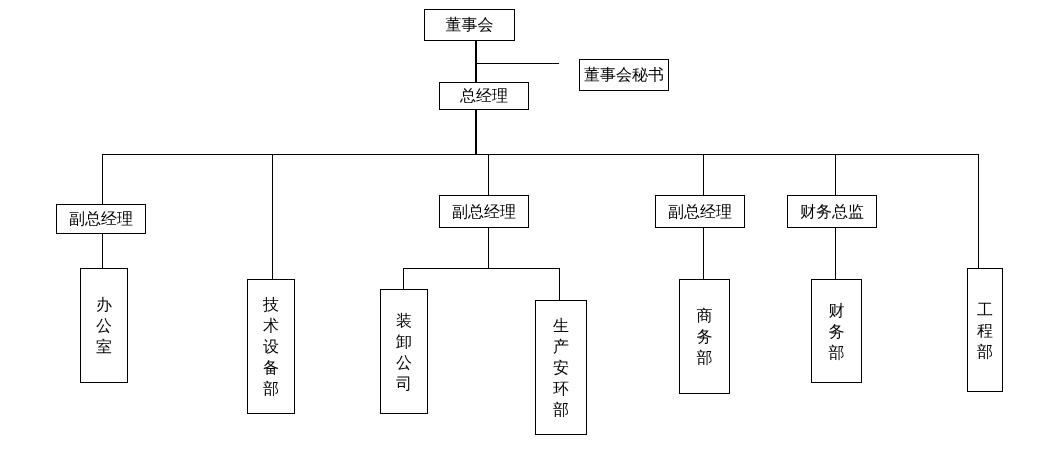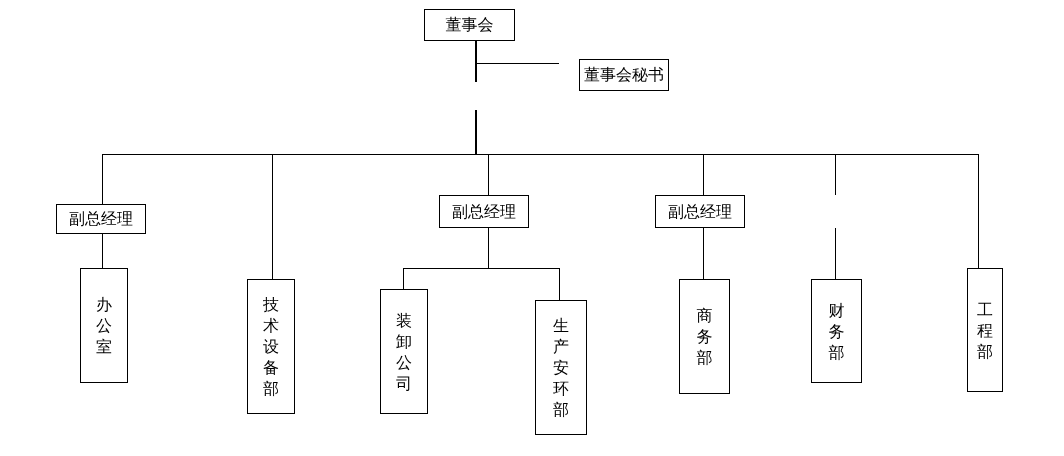--- a/index.html
+++ b/index.html
@@ -60,28 +60,34 @@
     <div class="connector" style="left: 403px; top: 268px; width: 1px; height: 21px; background: rgb(0, 0, 0);"></div>
     <div class="connector" style="left: 559px; top: 268px; width: 1px; height: 32px; background: rgb(0, 0, 0);"></div>
     <div class="connector" style="left: 703px; top: 228px; width: 1px; height: 51px; background: rgb(0, 0, 0);"></div>
     <div class="connector" style="left: 835px; top: 228px; width: 1px; height: 51px; background: rgb(0, 0, 0);"></div>
     <div class="org-node" style="left: 424px; top: 9px; width: 91px; height: 32px; border-color: rgb(0, 0, 0); background: rgb(255, 255, 255);">
       <div class="label">董事会</div>
     </div>
     <div class="org-node" style="left: 579px; top: 51px; width: 90px; height: 32px; border-color: rgb(0, 0, 0); background: rgb(255, 255, 255); margin-top: 8px;">
       <div class="label">董事会秘书</div>
     </div>
+    <div class="org-node" style="left: 439px; top: 82px; width: 90px; height: 28px; border-color: rgb(0, 0, 0); background: rgb(255, 255, 255);">
+      <div class="label">总经理</div>
+    </div>
     <div class="org-node" style="left: 56px; top: 204px; width: 90px; height: 30px; border-color: rgb(0, 0, 0); background: rgb(255, 255, 255);">
       <div class="label">副总经理</div>
     </div>
     <div class="org-node" style="left: 439px; top: 195px; width: 90px; height: 33px; border-color: rgb(0, 0, 0); background: rgb(255, 255, 255);">
       <div class="label">副总经理</div>
     </div>
     <div class="org-node" style="left: 655px; top: 195px; width: 90px; height: 33px; border-color: rgb(0, 0, 0); background: rgb(255, 255, 255);">
       <div class="label">副总经理</div>
+    </div>
+    <div class="org-node" style="left: 787px; top: 195px; width: 90px; height: 33px; border-color: rgb(0, 0, 0); background: rgb(255, 255, 255);">
+      <div class="label">财务总监</div>
     </div>
     <div class="org-node vertical" style="left: 80px; top: 268px; width: 48px; height: 115px; border-color: rgb(0, 0, 0); background: rgb(255, 255, 255);">
       <div class="label">办
 公
 室</div>
     </div>
     <div class="org-node vertical" style="left: 247px; top: 279px; width: 48px; height: 135px; border-color: rgb(0, 0, 0); background: rgb(255, 255, 255);">
       <div class="label">技
 术
 设

